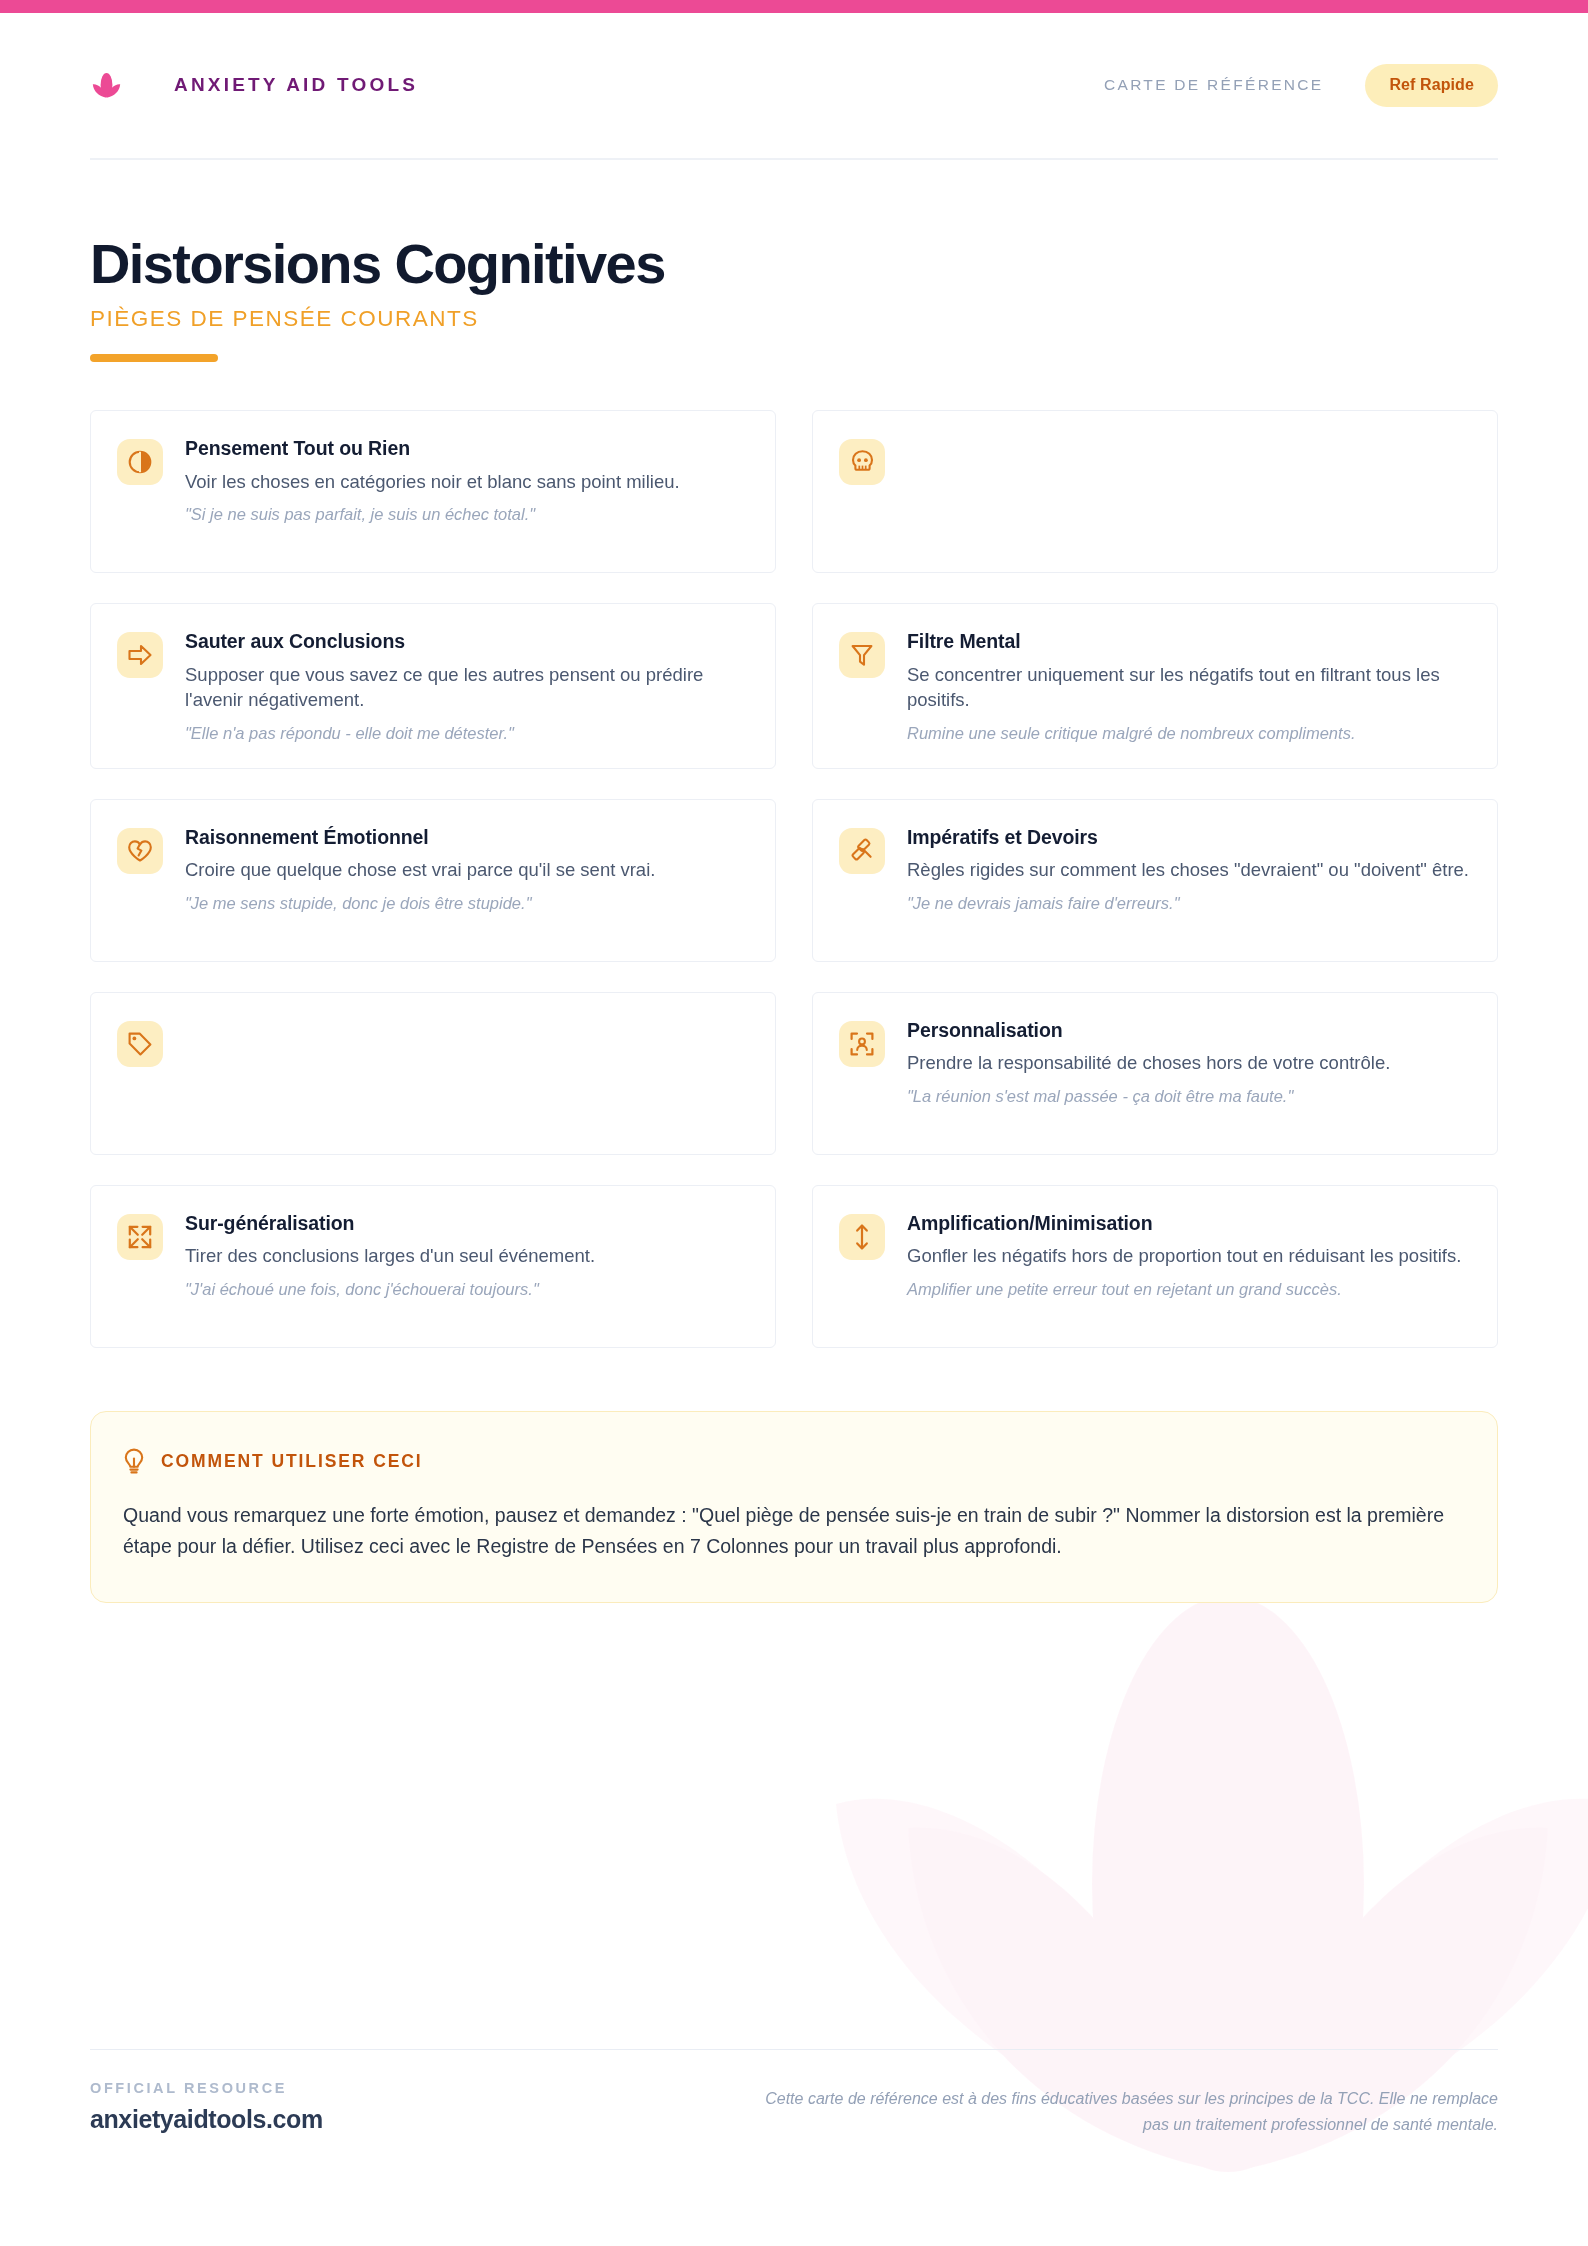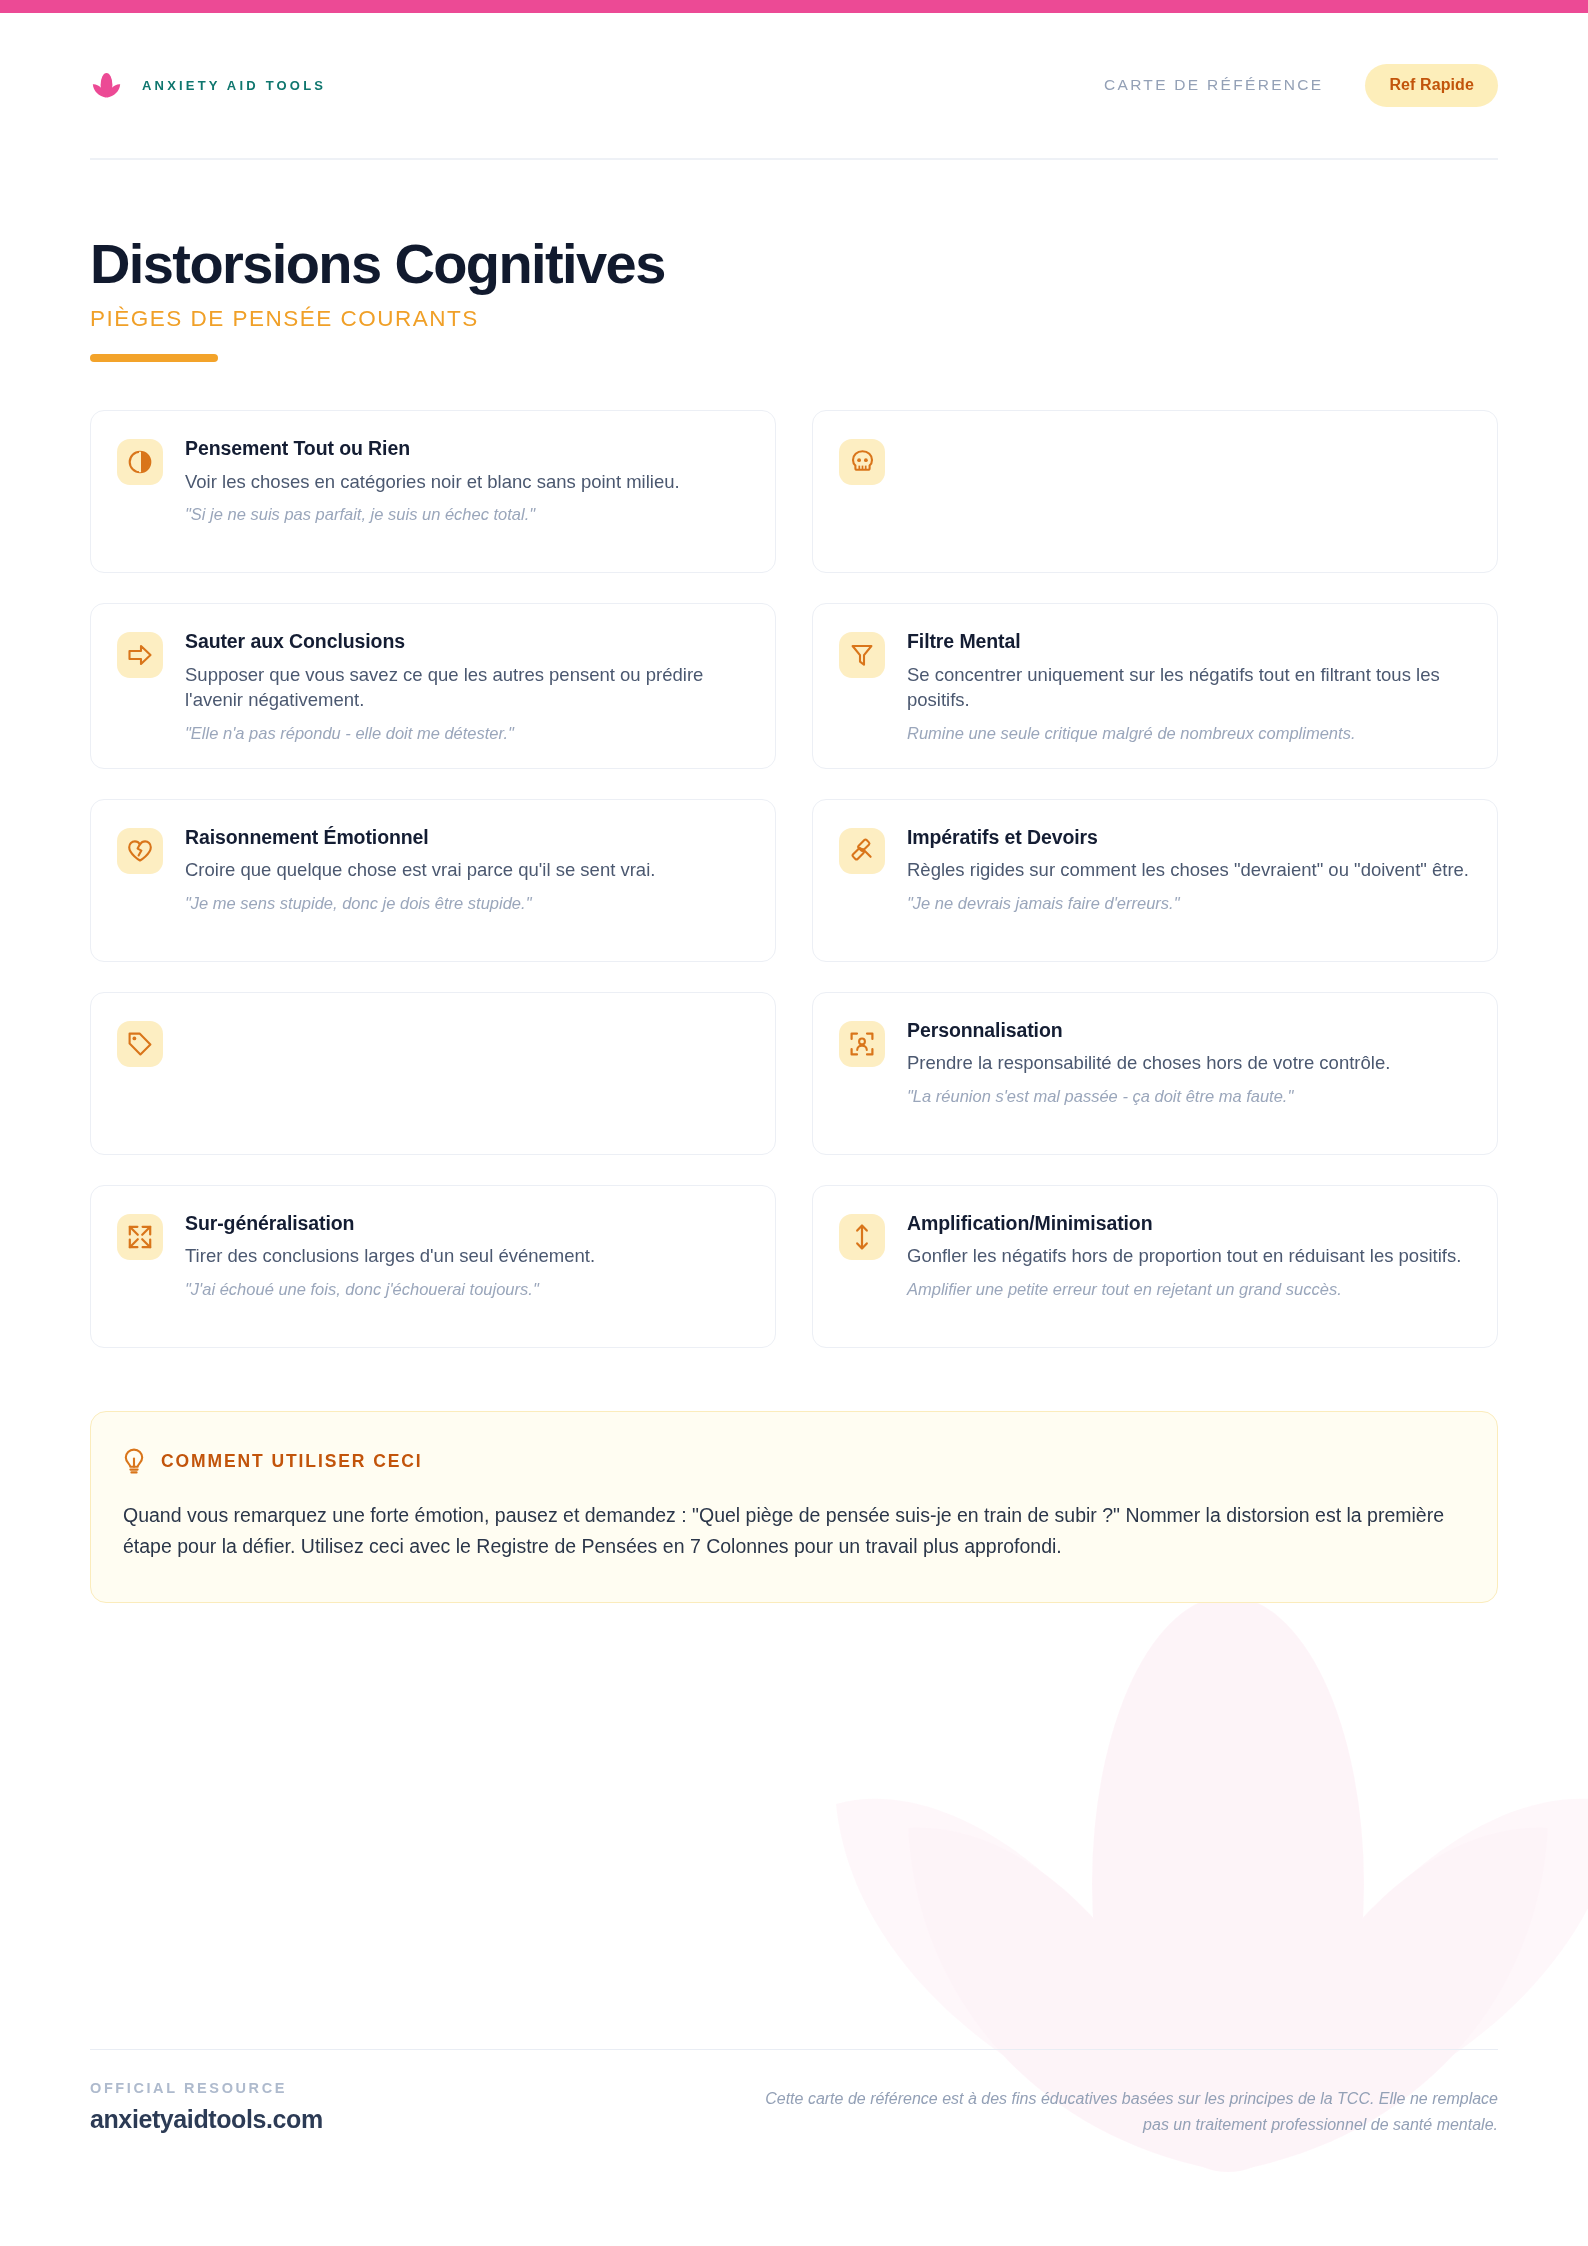--- a/index.html
+++ b/index.html
@@ -56,24 +56,25 @@
     height: 158px;
     padding-top: 12px;
   }
   .brand {
     display: flex;
     align-items: center;
     gap: 19px;
   }
   .brand-mark { width: 33px; height: 28px; display: block; }
   .brand-name {
-    font-size: 13px;
+    font-size: 19px;
     font-weight: 700;
     letter-spacing: 3.2px;
-    color: #0f766e;
+    color: #701a75;
+    margin-left: 32px;
   }
   .header-right {
     display: flex;
     align-items: center;
     gap: 42px;
   }
   .header-kicker {
     font-size: 15.5px;
     font-weight: 400;
     letter-spacing: 2.3px;
@@ -127,21 +128,21 @@
   .grid {
     margin-top: 48px;
     display: grid;
     grid-template-columns: 1fr 1fr;
     column-gap: 36px;
     row-gap: 30px;
   }
   .card {
     background: #ffffff;
     border: 1.5px solid #eceff5;
-    border-radius: 14px;
+    border-radius: 6px;
     padding: 25px 26px 24px;
     display: flex;
     gap: 22px;
     min-height: 163px;
   }
   .card-icon {
     flex: 0 0 auto;
     width: 46px;
     height: 46px;
     border-radius: 13px;

